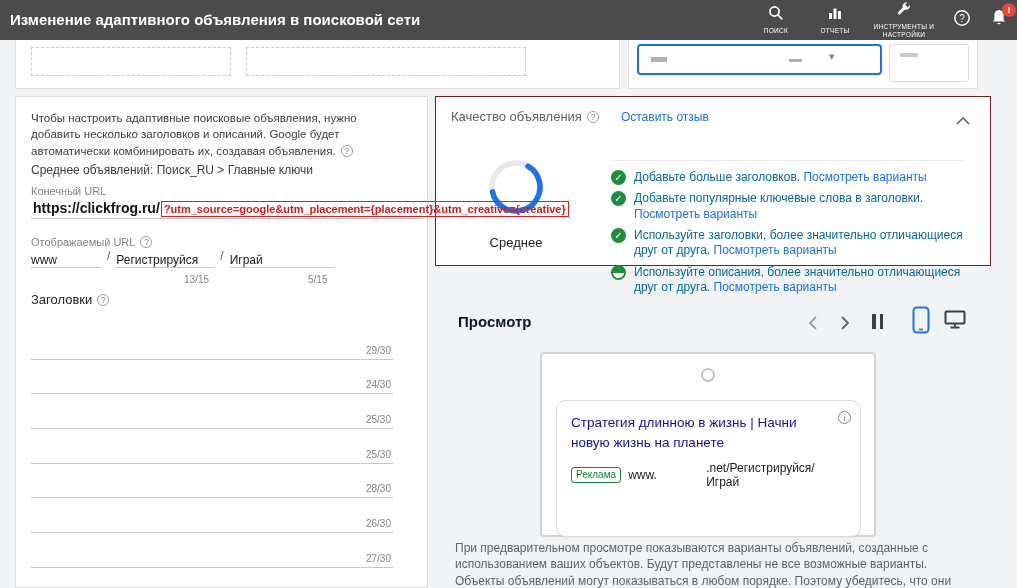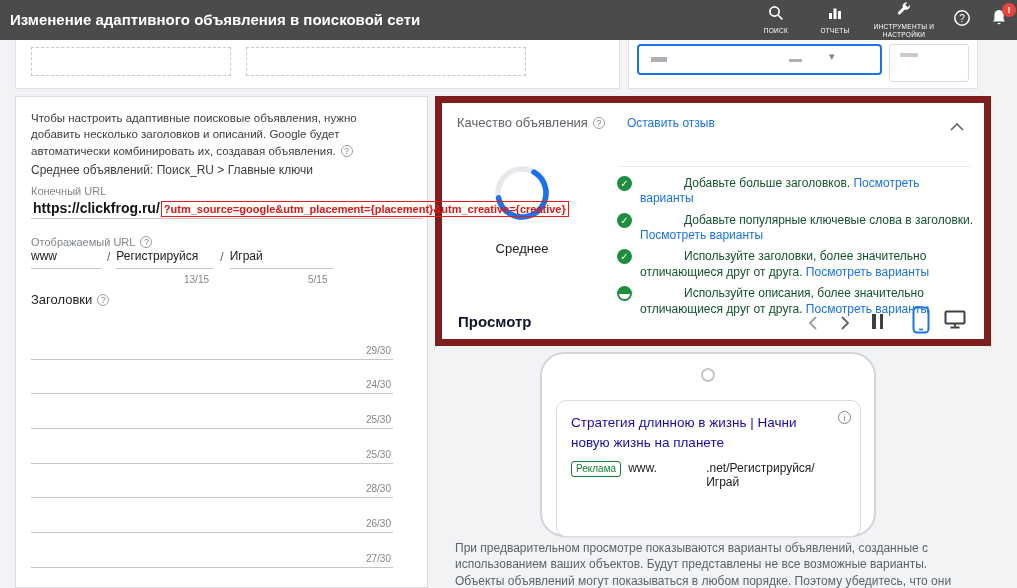--- a/index.html
+++ b/index.html
@@ -35,75 +35,75 @@
 
   
   .edit-card{position:absolute;left:15px;top:96px;width:413px;height:492px;background:#fff;border:1px solid #dadce0;}
   .intro{position:absolute;left:15px;top:13px;width:378px;font-size:11.5px;line-height:1.42;color:#3c4043;}
   .ad-group{position:absolute;left:15px;top:66px;font-size:12px;color:#3c4043;}
   .mini-label{position:absolute;font-size:11px;color:#80868b;}
   .final-url-label{left:15px;top:88px;}
   .url-underline{position:absolute;left:15px;top:100px;width:392px;height:22px;border-bottom:1px solid #c4c7c5;cursor:text;}
   .display-label{left:15px;top:139px;}
   .display-row{position:absolute;left:15px;top:152px;display:flex;align-items:flex-end;font-size:12px;color:#202124;}
-  .seg{border-bottom:1px solid #c4c7c5;padding-bottom:5px;}
+  .seg{border-bottom:1px solid #c4c7c5;}
   .seg-www{width:70px;}
   .seg-p1{width:98px;cursor:text;}
   .seg-p2{width:104px;cursor:text;}
   .slash{padding:0 6px 5px 6px;color:#5f6368;}
   .fld-counter{position:absolute;font-size:10px;color:#80868b;}
   .counter-p1{left:168px;top:177px;}
   .counter-p2{left:292px;top:177px;}
   .headlines-label{position:absolute;left:15px;top:195px;font-size:13px;color:#202124;}
   .headline-rows{position:absolute;left:15px;top:228px;width:362px;}
   .h-row{position:relative;height:34.7px;border-bottom:1px solid #c4c7c5;cursor:text;}
   .h-counter{position:absolute;right:2px;bottom:3px;font-size:10px;color:#80868b;}
 
   
   .url-line{position:absolute;left:33px;top:199px;z-index:40;white-space:nowrap;}
   .url-base{font-size:14px;font-weight:bold;color:#141414;}
   .url-utm{font-size:11px;font-weight:bold;color:#dd1717;border:1.5px solid #e81b1b;padding:1px 2px;margin-left:1px;}
 
   
-  .quality-card{position:absolute;left:435px;top:96px;width:556px;height:250px;background:#fff;border:7px solid #7f1d1d;}
+  .quality-card{position:absolute;left:435px;top:96px;width:556px;height:170px;background:#fff;border:1px solid #7f1d1d;}
   .q-header{position:absolute;left:15px;top:12px;display:flex;align-items:center;}
   .q-title{font-size:13px;color:#5f6368;}
   .q-feedback{font-size:12px;color:#1a73e8;margin-left:22px;cursor:pointer;}
   .collapse-btn{position:absolute;right:20px;top:14px;cursor:pointer;}
   .gauge{position:absolute;left:50px;top:60px;}
   .rating{position:absolute;left:26px;top:138px;width:108px;text-align:center;font-size:13px;color:#202124;}
   .top-tip{position:absolute;left:177px;top:40px;font-size:12px;color:#3c4043;}
   .q-divider{position:absolute;left:177px;top:63px;width:352px;border-top:1px solid #e8eaed;}
   .q-tips{position:absolute;left:175px;top:73px;width:358px;}
   .tip{display:flex;gap:8px;margin-bottom:6px;font-size:12px;line-height:1.28;}
   .tip-icon{flex:0 0 15px;width:15px;height:15px;border-radius:50%;}
   .tip-icon.check{background:#1e8e3e;color:#fff;font-size:10px;line-height:15px;text-align:center;}
   .tip-icon.half{border:2px solid #1e8e3e;background:linear-gradient(#1e8e3e 52%,#fff 52%);}
-  .tip-text{color:#14532d;margin-left:44px;}
+  .tip-text{color:#0369a1;}
   .tip-link{color:#1a73e8;cursor:pointer;}
 
   
   .preview-title{position:absolute;left:458px;top:313px;font-size:15px;font-weight:bold;color:#0f172a;}
   .pv-btn{position:absolute;cursor:pointer;background:none;border:none;padding:0;}
   .pv-prev{left:808px;top:315px;}
   .pv-next{left:840px;top:315px;}
   .pv-pause{left:872px;top:314px;display:flex;gap:4px;}
   .pv-pause span{display:block;width:3.5px;height:15px;background:#3c4043;}
   .pv-phone-btn{left:912px;top:306px;}
   .pv-desktop-btn{left:944px;top:310px;}
 
   .phone{position:absolute;left:540px;top:352px;width:336px;height:185px;background:#fff;
-         border:2px solid #d2d5d9;border-radius:24px;}
+         border:2px solid #d2d5d9;border-radius:4px;}
   .camera{position:absolute;left:50%;margin-left:-7px;top:14px;width:14px;height:14px;border:2px solid #c4c7c5;border-radius:50%;}
   .ad-card{position:absolute;left:14px;top:46px;width:305px;height:137px;background:#fff;border:1px solid #dadce0;
            border-radius:10px;box-shadow:0 1px 2px rgba(0,0,0,.06);padding:12px 14px;}
   .ad-headline{width:266px;font-size:13.5px;line-height:1.5;color:#1a0dab;}
   .ad-info{position:absolute;right:9px;top:10px;width:13px;height:13px;border:1px solid #80868b;border-radius:50%;
            color:#80868b;font-size:9px;line-height:13px;text-align:center;cursor:pointer;}
-  .ad-url-row{margin-top:7px;display:flex;align-items:flex-start;font-size:12px;color:#202124;}
+  .ad-url-row{margin-top:7px;display:flex;align-items:center;font-size:12px;color:#202124;}
   .ad-badge{font-size:10px;color:#188038;border:1px solid #188038;border-radius:3px;padding:0 4px;line-height:14px;margin-right:7px;}
   .redacted-domain{display:inline-block;width:50px;}
 
   .disclaimer{position:absolute;left:455px;top:540px;width:524px;font-size:12px;line-height:1.36;color:#5f6368;}
 
   .info-icon{display:inline-block;width:12px;height:12px;border:1px solid #9aa0a6;border-radius:50%;color:#80868b;
              font-size:9px;line-height:11px;text-align:center;vertical-align:1px;margin-left:5px;cursor:pointer;}
 </style>
 </head>
 <body>

